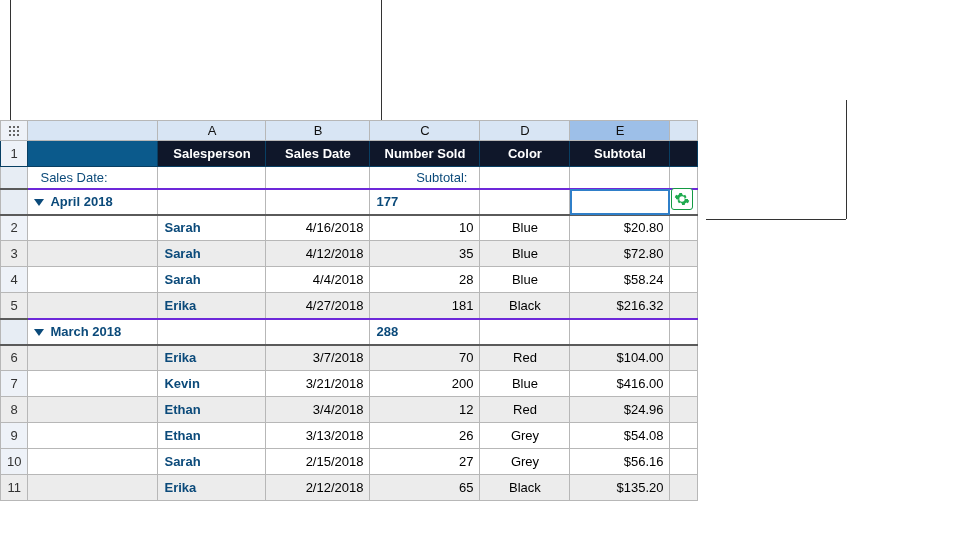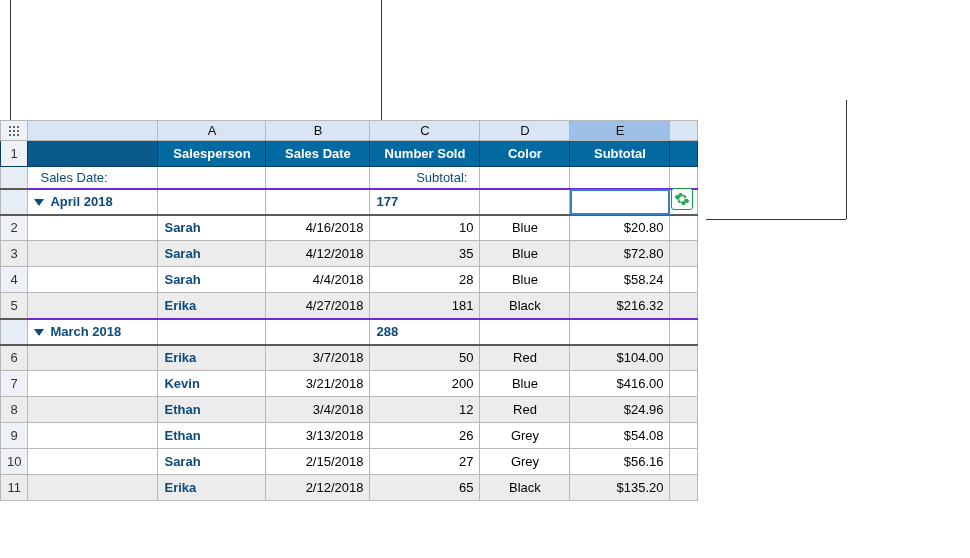--- a/index.html
+++ b/index.html
@@ -54,21 +54,21 @@
     gap: 2px;
     width: 10px; height: 10px;
     margin: auto;
   }
   .corner-cell .grip span { background:#666; width:2px; height:2px; }
 
   .colhdr .sel { background:#9dbfe8; }
 
   
   .thead td {
-    background: #0369a1;
+    background: #0f172a;
     color: #fff;
     font-weight: 600;
     text-align: center;
     border-color:#083f63;
   }
   .thead .rownum, .rownum {
     background: #eef2f8;
     color:#333;
     text-align: center;
     font-weight: 400;
@@ -283,21 +283,21 @@
     <td class="num">288</td>
     <td></td>
     <td></td>
     <td></td>
   </tr>
   <tr class="data alt">
     <td class="rownum">6</td>
     <td class="group-cell"></td>
     <td class="name">Erika</td>
     <td class="date">3/7/2018</td>
-    <td class="num">50</td>
+    <td class="num">70</td>
     <td class="color">Red</td>
     <td class="money">$104.00</td>
     <td></td>
   </tr>
   <tr class="data">
     <td class="rownum">7</td>
     <td class="group-cell"></td>
     <td class="name">Kevin</td>
     <td class="date">3/21/2018</td>
     <td class="num">200</td>

